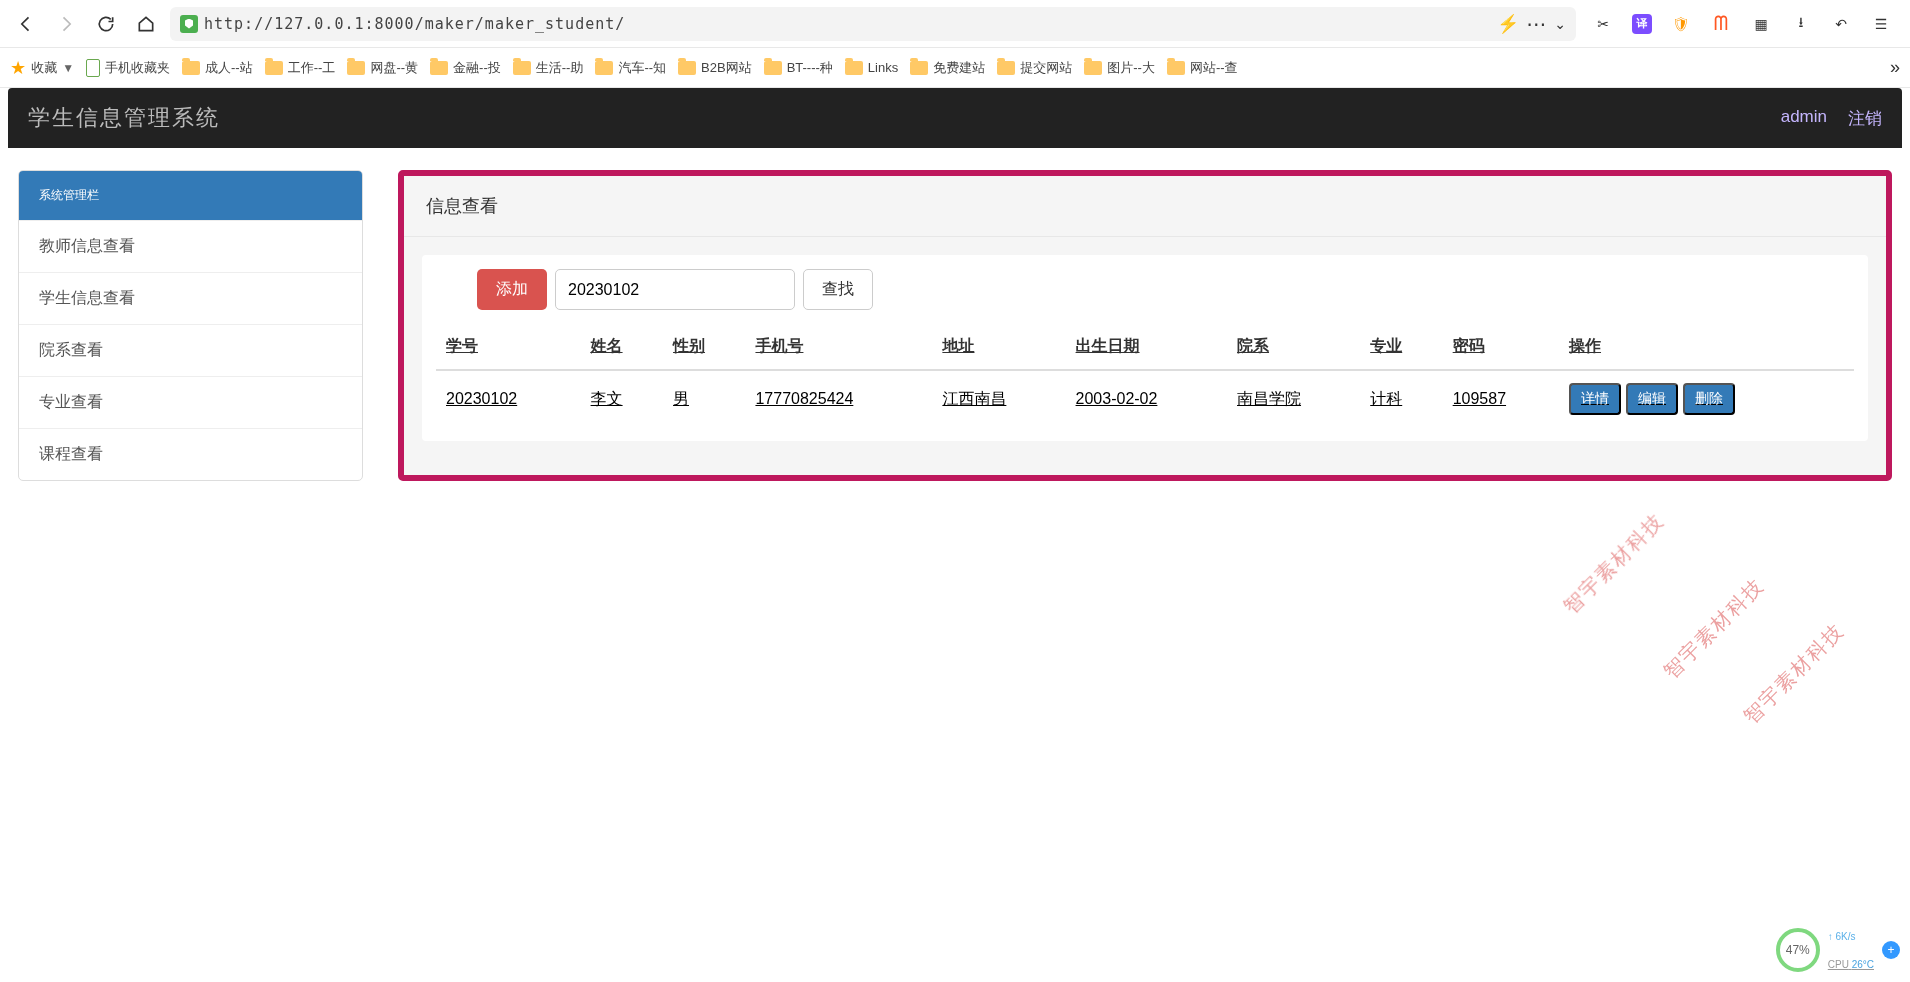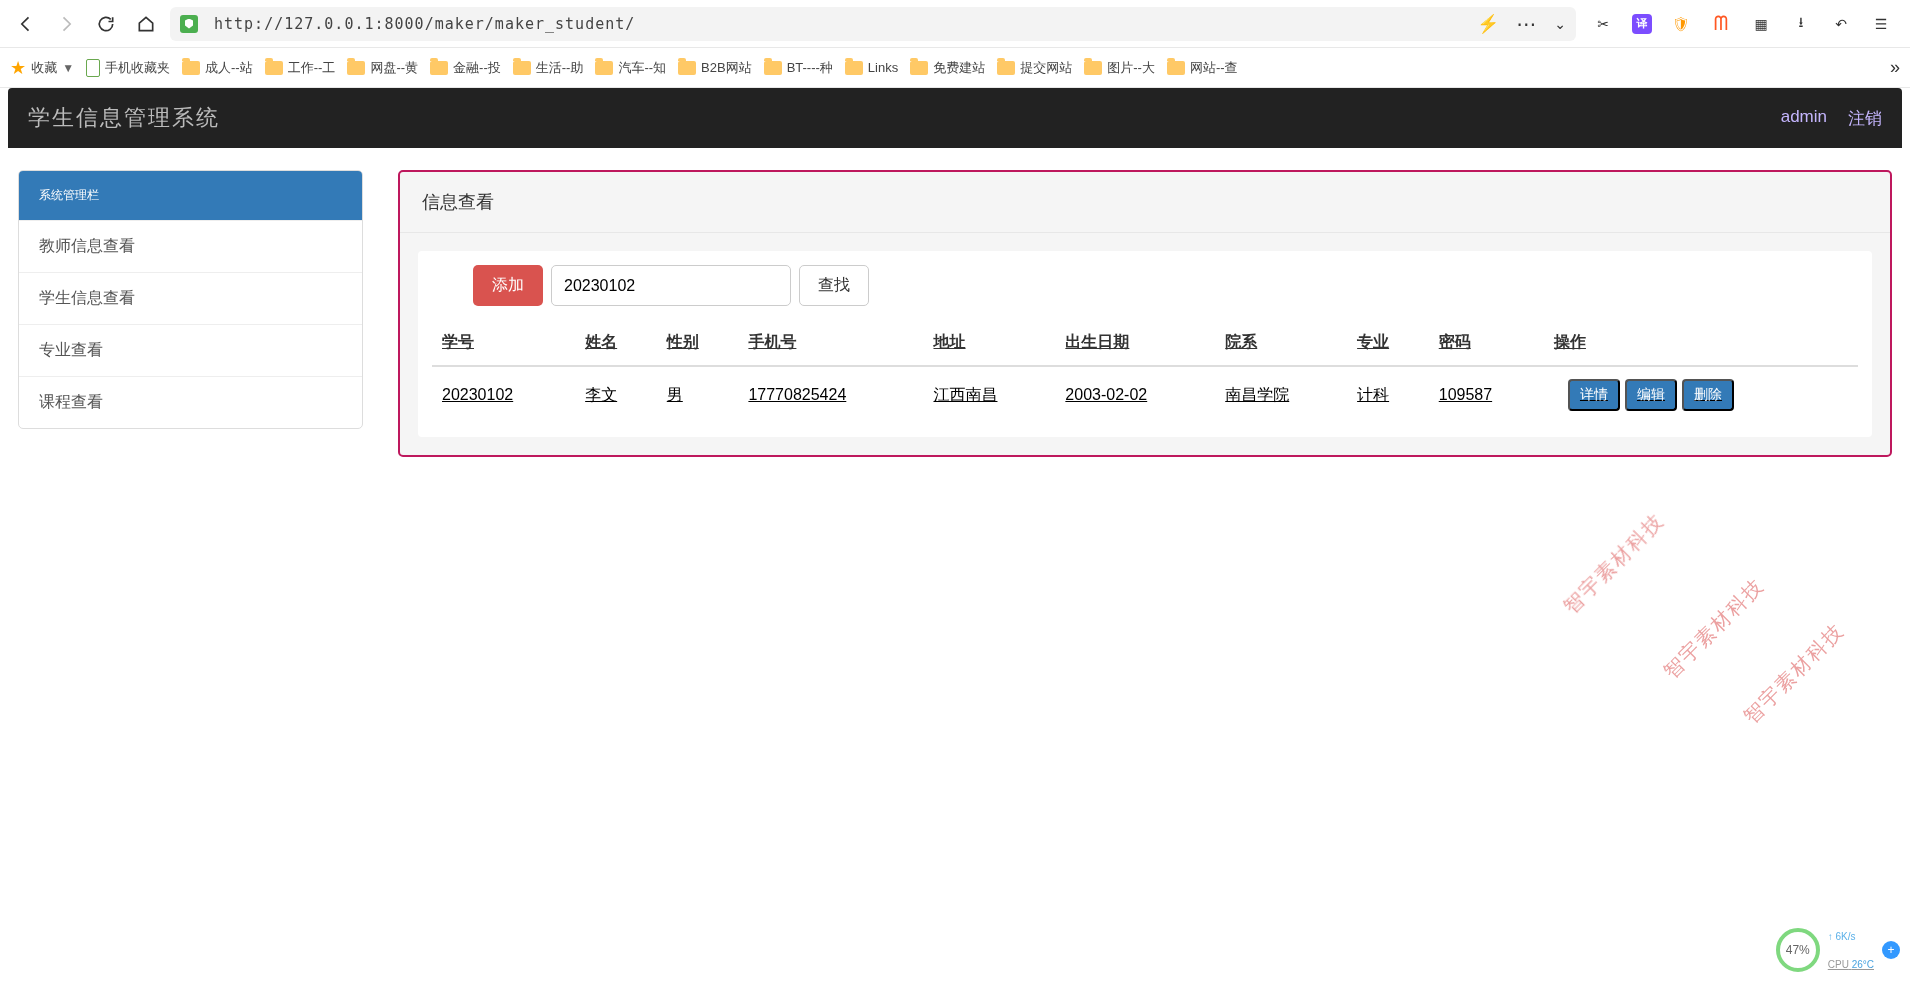--- a/index.html
+++ b/index.html
@@ -2,21 +2,21 @@
 <html><head>
 <meta charset="utf-8">
 <style>
 * { margin: 0; padding: 0; box-sizing: border-box; }
 body { font-family: "Microsoft YaHei", Arial, sans-serif; font-size: 14px; background: #fff; width: 1910px; }
 
 
 .browser-bar { height: 48px; display: flex; align-items: center; padding: 0 10px; gap: 8px; border-bottom: 1px solid #e8e8e8; }
 .nav-btn { width: 32px; height: 32px; display: flex; align-items: center; justify-content: center; color: #333; cursor: pointer; border-radius: 4px; }
 .nav-btn svg { width: 20px; height: 20px; }
-.url-bar { flex: 1; height: 34px; background: #f3f3f3; border-radius: 6px; display: flex; align-items: center; padding: 0 10px; gap: 16px; }
+.url-bar { flex: 1; height: 34px; background: #f3f3f3; border-radius: 6px; display: flex; align-items: center; padding: 0 10px; gap: 6px; }
 .shield-icon { width: 18px; height: 18px; background: #4caf50; border-radius: 3px; display: flex; align-items: center; justify-content: center; }
 .shield-icon::after { content: ""; width: 8px; height: 10px; background: #fff; clip-path: polygon(50% 0, 100% 20%, 100% 70%, 50% 100%, 0 70%, 0 20%); }
 .url-text { font-family: monospace; font-size: 15px; color: #444; letter-spacing: 1px; }
 .tool-icons { display: flex; align-items: center; gap: 18px; padding: 0 8px; }
 .tool-icon { width: 22px; height: 22px; display: flex; align-items: center; justify-content: center; color: #333; }
 .icon-square { width: 20px; height: 20px; border-radius: 4px; display: flex; align-items: center; justify-content: center; color: #fff; font-size: 11px; font-weight: bold; }
 .bolt { color: #555; font-size: 18px; }
 .dots { font-size: 20px; letter-spacing: 2px; color: #333; }
 .chev { font-size: 14px; color: #333; }
 
@@ -35,35 +35,35 @@
 .app-title { font-size: 22px; letter-spacing: 2px; }
 .header-right { margin-left: auto; display: flex; gap: 21px; font-size: 17px; color: #c4b5fd; }
 .header-right span { cursor: pointer; }
 
 
 .main-wrap { display: flex; padding: 22px 18px; gap: 35px; }
 .sidebar { width: 345px; border: 1px solid #ddd; border-radius: 5px; overflow: hidden; align-self: flex-start; }
 .side-head { background: #337ab7; color: #fff; padding: 16px 20px; font-size: 12px; }
 .side-item { padding: 15px 20px; border-top: 1px solid #eee; color: #555; font-size: 16px; cursor: pointer; }
 
-.content { flex: 1; background: #f5f5f5; border: 2px solid #be185d; border-radius: 5px; padding: 0; }
+.content { flex: 1; background: #f5f5f5; border: 6px solid #be185d; border-radius: 5px; padding: 0; }
 .content-head { padding: 18px 22px; font-size: 18px; color: #333; border-bottom: 1px solid #e7e7e7; }
 .content-body { background: #fff; margin: 18px; padding: 14px; border-radius: 4px; }
 .controls { display: flex; gap: 8px; margin-bottom: 14px; margin-left: 41px; }
 .btn { padding: 9px 18px; border-radius: 5px; border: 1px solid transparent; font-size: 16px; cursor: pointer; }
 .btn-danger { background: #d9534f; color: #fff; }
 .btn-default { background: #fff; color: #333; border-color: #ccc; }
 .btn-info { background: #337ab7; color: #fff; padding: 5px 10px; font-size: 14px; border-radius: 4px; }
 .search-input { width: 240px; padding: 8px 12px; border: 1px solid #ccc; border-radius: 5px; font-size: 16px; }
 
 table { width: 100%; border-collapse: collapse; }
 th, td { text-align: left; padding: 12px 10px; font-size: 16px; text-decoration: underline; }
 th { font-weight: bold; color: #333; border-bottom: 2px solid #ddd; }
 tbody tr { border-top: 1px solid #eee; }
-.ops { display: flex; gap: 5px; margin-left: 14px; }
+.ops { display: flex; gap: 5px; }
 
 
 .watermark { position: fixed; color: #e89090; font-size: 20px; transform: rotate(-45deg); pointer-events: none; letter-spacing: 2px; opacity: 0.85; }
 .wm1 { right: 230px; top: 550px; }
 .wm2 { right: 130px; top: 615px; }
 .wm3 { right: 50px; top: 660px; }
 
 
 .net-widget { position: fixed; right: 10px; bottom: 10px; display: flex; align-items: center; gap: 8px; font-size: 11px; }
 .circ { width: 44px; height: 44px; border: 4px solid #7fd87f; border-radius: 50%; display: flex; align-items: center; justify-content: center; font-size: 12px; color: #666; }
@@ -187,20 +187,21 @@
     <span>admin</span>
     <span>注销</span>
   </div>
 </div>
 
 <div class="main-wrap">
   <div class="sidebar">
     <div class="side-head">系统管理栏</div>
     <div class="side-item">教师信息查看</div>
     <div class="side-item">学生信息查看</div>
+    <div class="side-item">院系查看</div>
     <div class="side-item">专业查看</div>
     <div class="side-item">课程查看</div>
   </div>
 
   <div class="content">
     <div class="content-head">信息查看</div>
     <div class="content-body">
       <div class="controls">
         <button class="btn btn-danger">添加</button>
         <input class="search-input" value="20230102" style="">

